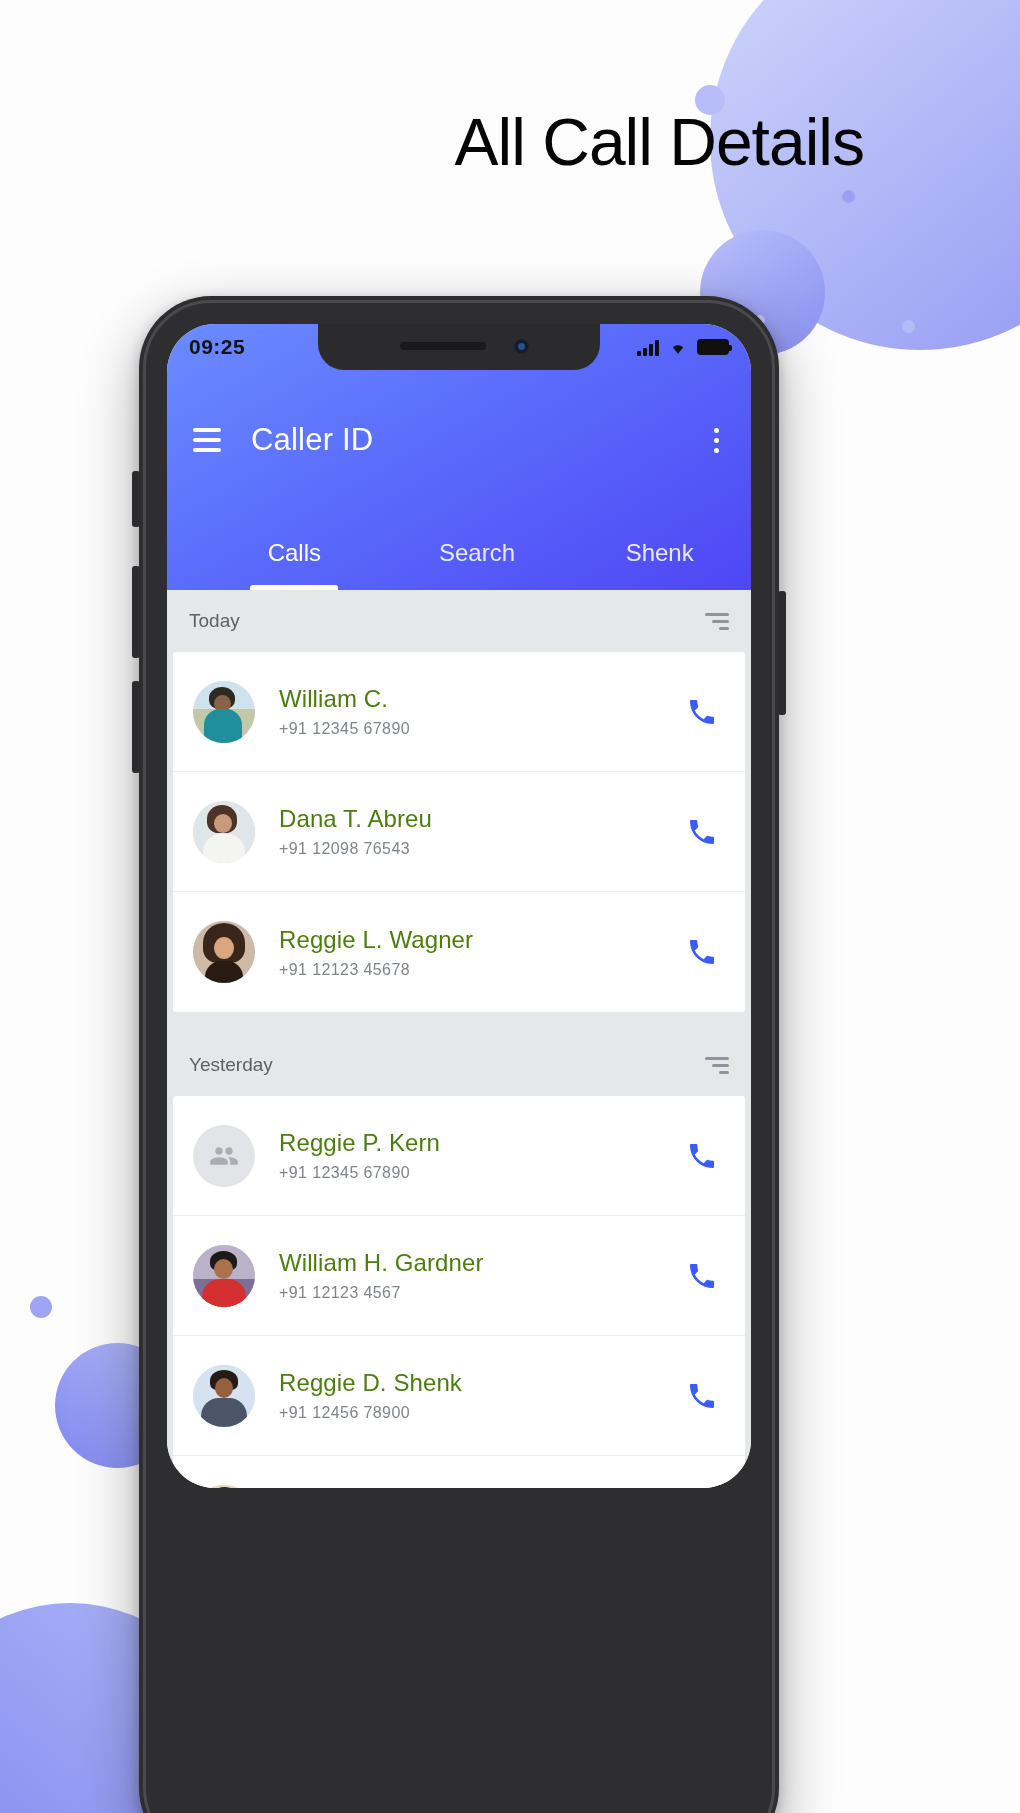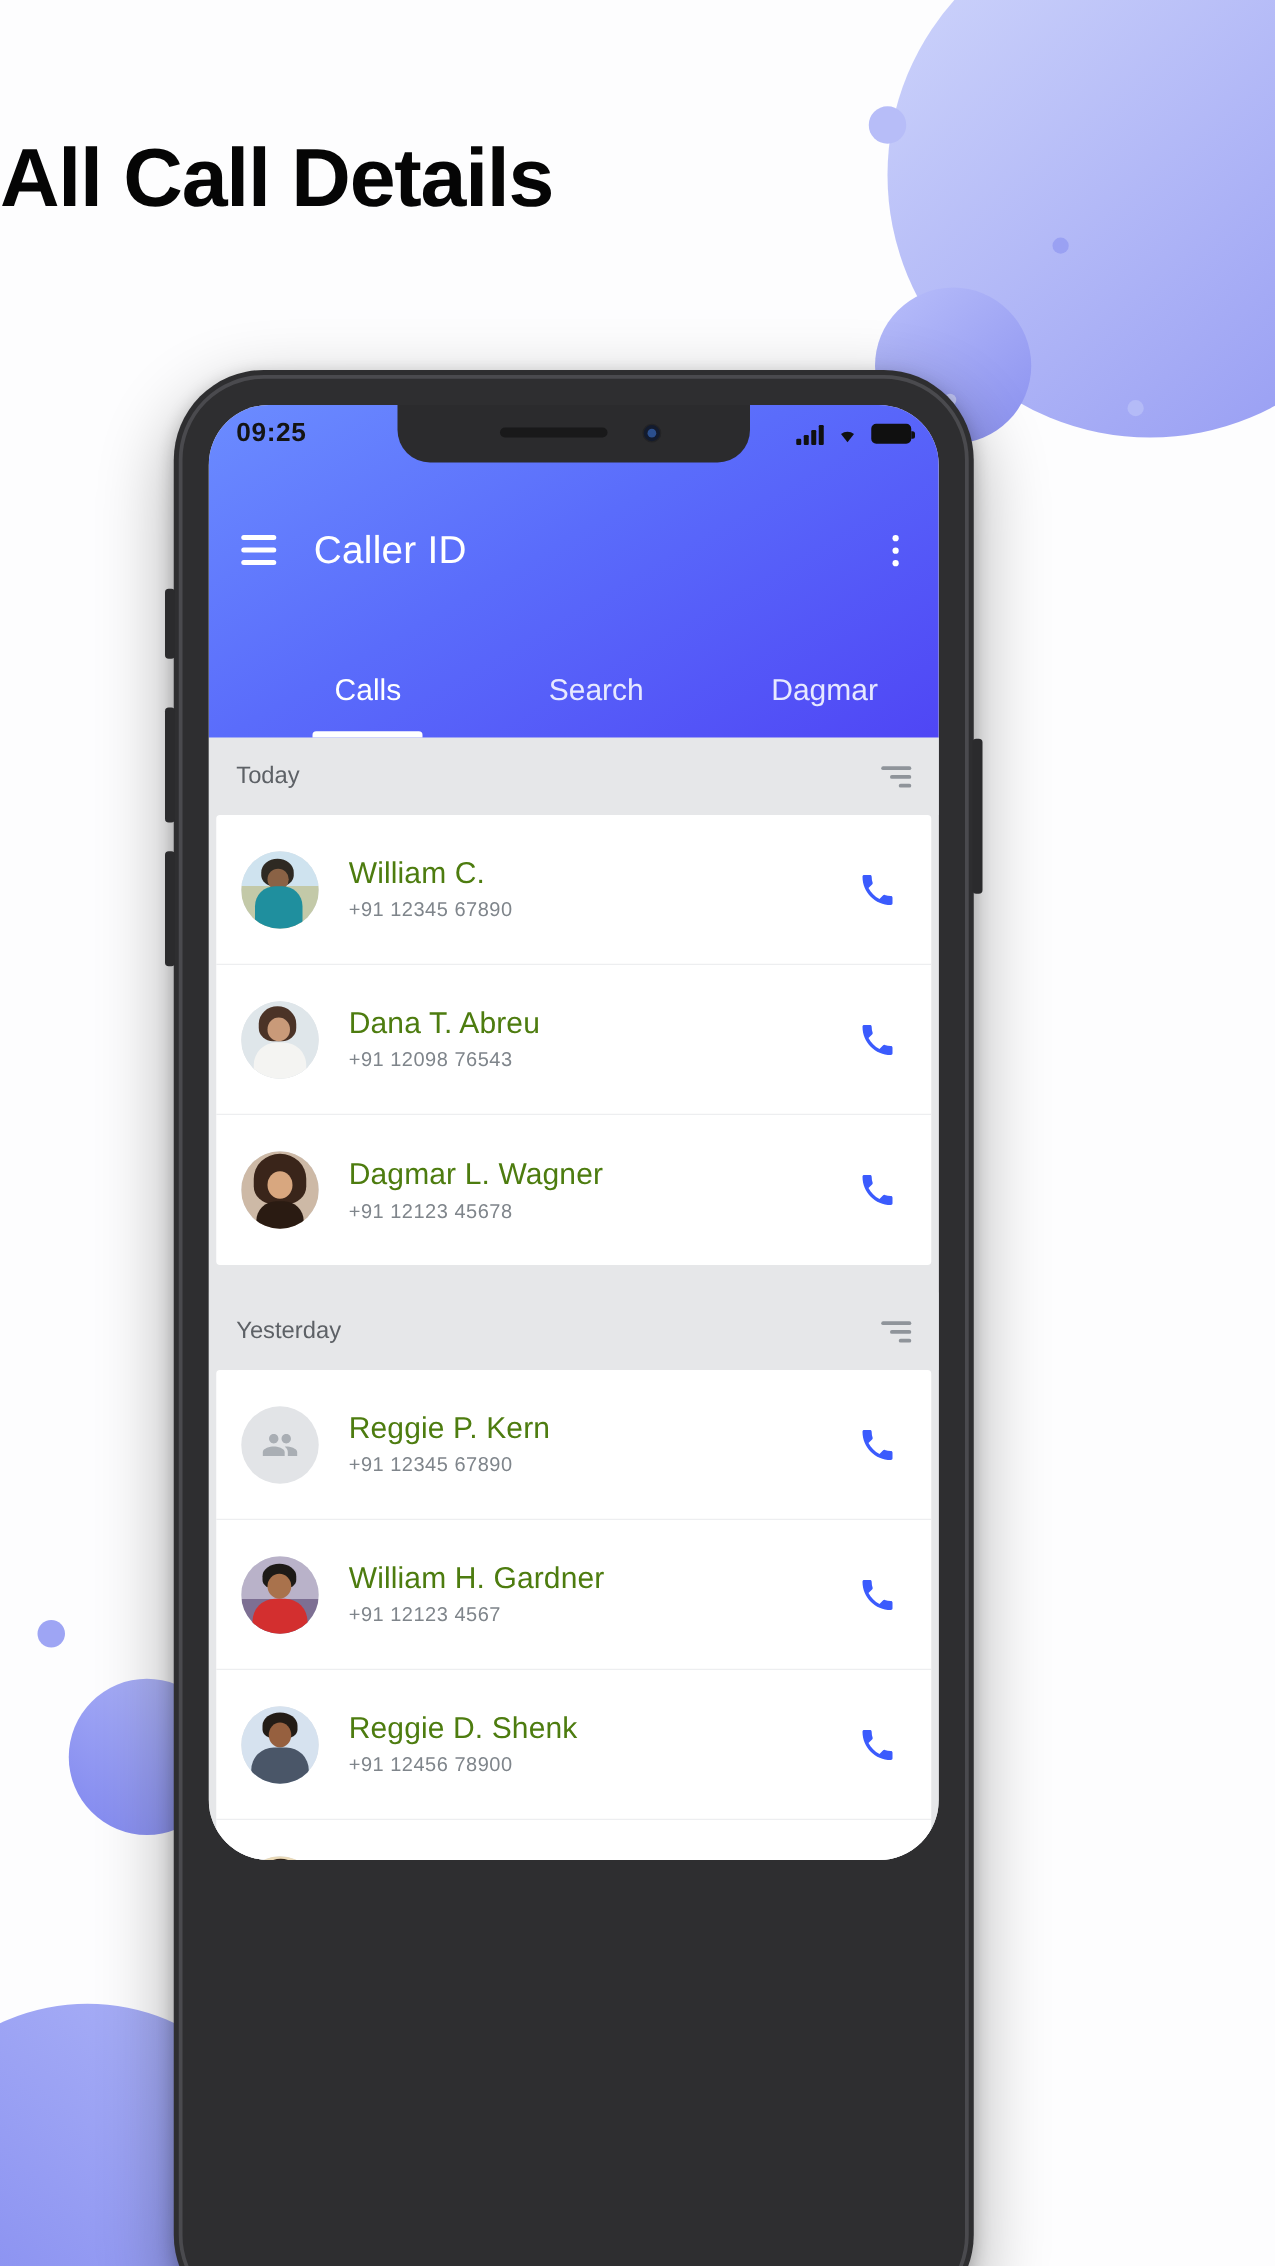--- a/index.html
+++ b/index.html
@@ -24,21 +24,21 @@
   .b7 { left: -95px; bottom: -120px; width: 330px; height: 330px;
         background: linear-gradient(40deg, #7d84ef 0%, #aeb5f7 100%); }
   .b8 { left: 55px; bottom: 345px; width: 125px; height: 125px;
         background: linear-gradient(40deg, #7f86ef 0%, #b5bbf8 100%); }
   .b9 { left: 30px; bottom: 495px; width: 22px; height: 22px; background: #9ea5f4; }
   .b10 { left: 175px; bottom: 100px; width: 55px; height: 55px; background: #8f96f1; }
 
   
   .headline {
     position: absolute; top: 104px; left: 0; width: 864px;
-    text-align: left; font-size: 66px; font-weight: bold;
+    text-align: right; font-size: 66px; font-weight: normal;
     letter-spacing: -1px; color: #050505;
   }
 
   
   #phone {
     position: absolute; left: 139px; top: 296px;
     width: 640px; height: 1564px;
     background: #2e2e30;
     border-radius: 72px;
     box-shadow: 0 22px 60px rgba(0,0,0,.33), 0 4px 14px rgba(0,0,0,.22);
@@ -201,21 +201,21 @@
           <div class="kebab">
             <i></i>
               <i></i>
               <i></i>
           </div>
         </div>
 
         <div class="tabs">
           <div class="tab active">Calls</div>
           <div class="tab">Search</div>
-          <div class="tab">Dagmar</div>
+          <div class="tab">Shenk</div>
         </div>
       </div>
 
       <div class="body">
 
         <div class="section-head">
           <div class="section-title">Today</div>
           <div class="sort-icon">
               <i></i>
               <i></i>
@@ -261,21 +261,21 @@
           </div>
 
           <div class="row">
             <div class="avatar">
               <div class="sky" style="background:linear-gradient(#cdb9a6 0 100%)"></div>
               <div class="person" style="left:10px;top:2px;width:42px;height:40px;background:#3a251a;border-radius:50% 50% 35% 35%"></div>
               <div class="person" style="left:21px;top:16px;width:20px;height:22px;background:#d8a77f;border-radius:50%"></div>
               <div class="person" style="left:12px;top:40px;width:38px;height:24px;background:#2a1b12;border-radius:16px 16px 4px 4px"></div>
             </div>
             <div class="meta">
-              <div class="nm">Dagmar L. Wagner</div>
+              <div class="nm">Reggie L. Wagner</div>
               <div class="ph">+91 12123 45678</div>
             </div>
             <div class="callbtn">
               <svg width="32" height="32" viewBox="0 0 24 24">
                   <path fill="#3b5bfd" d="M6.6 10.8c1.4 2.8 3.8 5.1 6.6 6.6l2.2-2.2c.3-.3.7-.4 1-.2 1.1.4 2.4.6 3.6.6.6 0 1 .4 1 1V20c0 .6-.4 1-1 1-9.4 0-17-7.6-17-17 0-.6.4-1 1-1h3.5c.6 0 1 .4 1 1 0 1.3.2 2.5.6 3.6.1.3 0 .7-.2 1l-2.3 2.2z"></path>
                 </svg>
             </div>
           </div>
         </div>
 

